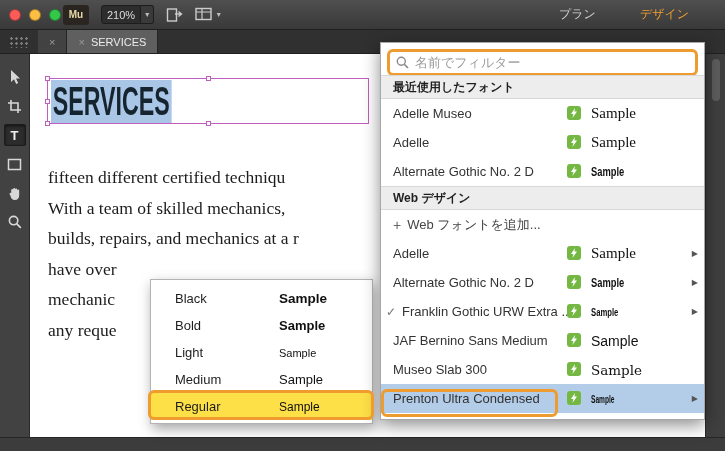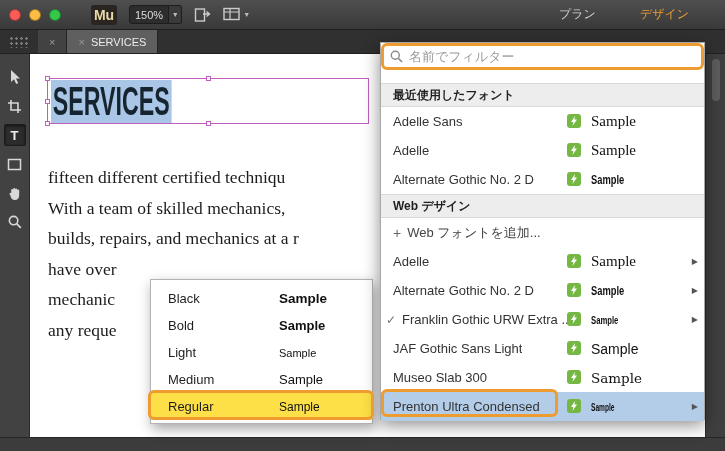--- a/index.html
+++ b/index.html
@@ -8,22 +8,22 @@
   #app { position:relative; width:725px; height:451px; background:#9a9a9a; overflow:hidden;
          font-family:"Liberation Sans", sans-serif; }
 
   
   #topbar { position:absolute; left:0; top:0; width:725px; height:30px;
             background:linear-gradient(#4f4f4f,#393939); border-bottom:1px solid #1f1f1f;
             display:flex; align-items:center; }
   .traffic { display:flex; gap:8px; margin-left:9px; }
   .light { width:12px; height:12px; border-radius:50%; border:1px solid rgba(0,0,0,.35); }
   .light.red{background:#fc5b57}.light.yellow{background:#fdbe41}.light.green{background:#34c84a}
-  .logo { margin-left:30px; width:26px; height:20px; background:#2b2522; color:#e8d9a8;
-          font-weight:bold; font-size:14px; display:flex; align-items:center; justify-content:center;
+  .logo { margin-left:2px; width:26px; height:20px; background:#2b2522; color:#e8d9a8;
+          font-weight:bold; font-size:10px; display:flex; align-items:center; justify-content:center;
           border-radius:3px; }
   .zoombox { margin-left:12px; height:19px; background:#2d2d2d; border:1px solid #1d1d1d;
              border-radius:3px 0 0 3px; color:#ddd; font-size:11px; display:flex; align-items:center;
              padding:0 5px; gap:5px; }
   .zoomcaret { height:19px; width:13px; background:#3a3a3a; border:1px solid #1d1d1d; border-left:none;
                border-radius:0 3px 3px 0; color:#bbb; font-size:7px; display:flex; align-items:center; justify-content:center; }
   .tbtn { margin-left:12px; display:flex; align-items:center; gap:2px; color:#ccc; }
   .tbtn .caret { font-size:7px; color:#bbb; }
   #top-right { margin-left:auto; margin-right:36px; display:flex; gap:44px; font-size:12px; }
   #plan-label { color:#cfcfcf; }
@@ -61,34 +61,34 @@
   #heading { position:absolute; left:3px; top:1px; }
   #heading .hl { display:inline-block; background:#a9c6e6; color:#16242f; font-weight:bold;
                  font-size:40px; line-height:43px; padding:0 3px;
                  transform:scaleX(.58); transform-origin:left; white-space:nowrap; }
   #bodytext { position:absolute; left:18px; top:108px; font-family:"Liberation Serif", serif;
               font-size:17.5px; color:#1c1c1c; line-height:30.5px; white-space:nowrap; }
 
   
   #weightmenu { position:absolute; left:150px; top:279px; width:223px; height:145px; background:#fff;
                 border:1px solid #b3b3b3; box-shadow:2px 5px 12px rgba(0,0,0,.35); padding-top:5px; z-index:20; }
-  .wrow { height:27px; display:flex; align-items:center; padding-left:17px; font-size:13px; color:#1e1e1e;
+  .wrow { height:27px; display:flex; align-items:center; padding-left:24px; font-size:13px; color:#1e1e1e;
           position:relative; }
   .wrow.selected { background:#fde047; }
   .wsample { position:absolute; left:128px; color:#111; }
   .sw-black{font-weight:900; font-size:13.5px;}
   .sw-bold{font-weight:bold; font-size:13px;}
   .sw-light{font-weight:normal; font-size:11px;}
   .sw-medium{font-weight:normal; font-size:13px;}
   .sw-regular{font-weight:normal; font-size:12px;}
 
   
   #fontpanel { position:absolute; left:380px; top:42px; width:325px; height:378px; background:#fff;
                border:1px solid #a8a8a8; box-shadow:0 5px 16px rgba(0,0,0,.45); z-index:30; }
-  #searchwrap { padding:0; height:40px;font-family:Liberation Serif, serif; }
+  #searchwrap { padding:6px; height:32px;font-family:Liberation Serif, serif; }
   #searchbox { height:27px; border:3px solid #ee9b30; border-radius:6px; background:#fff;
                display:flex; align-items:center; gap:6px; padding:0 6px; }
   #searchbox .ph { color:#9a9a9a; font-size:13px; }
   .fheader { height:24px; background:#ededed; border-top:1px solid #d8d8d8; border-bottom:1px solid #d8d8d8;
              display:flex; align-items:center; padding-left:12px; font-size:12px; font-weight:bold; color:#1f1f1f; }
   .frow { height:29px; position:relative; display:flex; align-items:center; padding-left:12px;
           font-size:13px; color:#333; }
   .frow.selected { background:#b3cde9; }
   .frow .name { white-space:nowrap; overflow:hidden; max-width:168px; }
   .frow .tk { position:absolute; left:186px; top:7px; width:14px; height:14px; }
@@ -123,21 +123,21 @@
 <div id="app">
 
   <div id="topbar">
     <div class="traffic">
       <span class="light red"></span>
       <span class="light yellow"></span>
       <span class="light green"></span>
     </div>
     <div class="logo">Mu</div>
     <div class="zoombox">
-      <span>150%</span>
+      <span>210%</span>
     </div>
     <div class="zoomcaret">▼</div>
     <div class="tbtn">
       <svg width="17" height="16" viewBox="0 0 17 16">
         <rect x="1.5" y="2" width="9" height="12" fill="none" stroke="#cccccc" stroke-width="1.4"></rect>
         <path d="M9 7 H15 M12.5 4.5 L15.5 7 L12.5 9.5" fill="none" stroke="#cccccc" stroke-width="1.4"></path>
       </svg>
     </div>
     <div class="tbtn">
       <svg width="18" height="15" viewBox="0 0 18 15">
@@ -248,21 +248,21 @@
           <circle cx="5.3" cy="5.3" r="4" stroke="#8a8a8a" stroke-width="1.4" fill="none"></circle>
           <path d="M8.4 8.4 L12 12" stroke="#8a8a8a" stroke-width="1.6"></path>
         </svg>
         <span class="ph">名前でフィルター</span>
       </div>
     </div>
 
     <div class="fheader">最近使用したフォント</div>
 
     <div class="frow">
-      <span class="name">Adelle Sans</span>
+      <span class="name">Adelle Museo</span>
       <svg class="tk" viewBox="0 0 14 14">
           <rect width="14" height="14" rx="3" fill="#74b843"></rect>
           <path d="M8 2 L4 8 H6.4 L5.4 12 L10 5.6 H7.4 Z" fill="#fff"></path>
         </svg>
       <span class="sample ss-serif">Sample</span>
     </div>
     <div class="frow">
       <span class="name">Adelle</span>
       <svg class="tk" viewBox="0 0 14 14">
           <rect width="14" height="14" rx="3" fill="#74b843"></rect>
@@ -307,21 +307,21 @@
       <span class="check">✓</span>
       <span class="name">Franklin Gothic URW Extra ...</span>
       <svg class="tk" viewBox="0 0 14 14">
           <rect width="14" height="14" rx="3" fill="#74b843"></rect>
           <path d="M8 2 L4 8 H6.4 L5.4 12 L10 5.6 H7.4 Z" fill="#fff"></path>
         </svg>
       <span class="sample ss-franklin">Sample</span>
       <span class="chev">▶</span>
     </div>
     <div class="frow">
-      <span class="name">JAF Gothic Sans Light</span>
+      <span class="name">JAF Bernino Sans Medium</span>
       <svg class="tk" viewBox="0 0 14 14">
           <rect width="14" height="14" rx="3" fill="#74b843"></rect>
           <path d="M8 2 L4 8 H6.4 L5.4 12 L10 5.6 H7.4 Z" fill="#fff"></path>
         </svg>
       <span class="sample ss-light">Sample</span>
     </div>
     <div class="frow">
       <span class="name">Museo Slab 300</span>
       <svg class="tk" viewBox="0 0 14 14">
           <rect width="14" height="14" rx="3" fill="#74b843"></rect>

